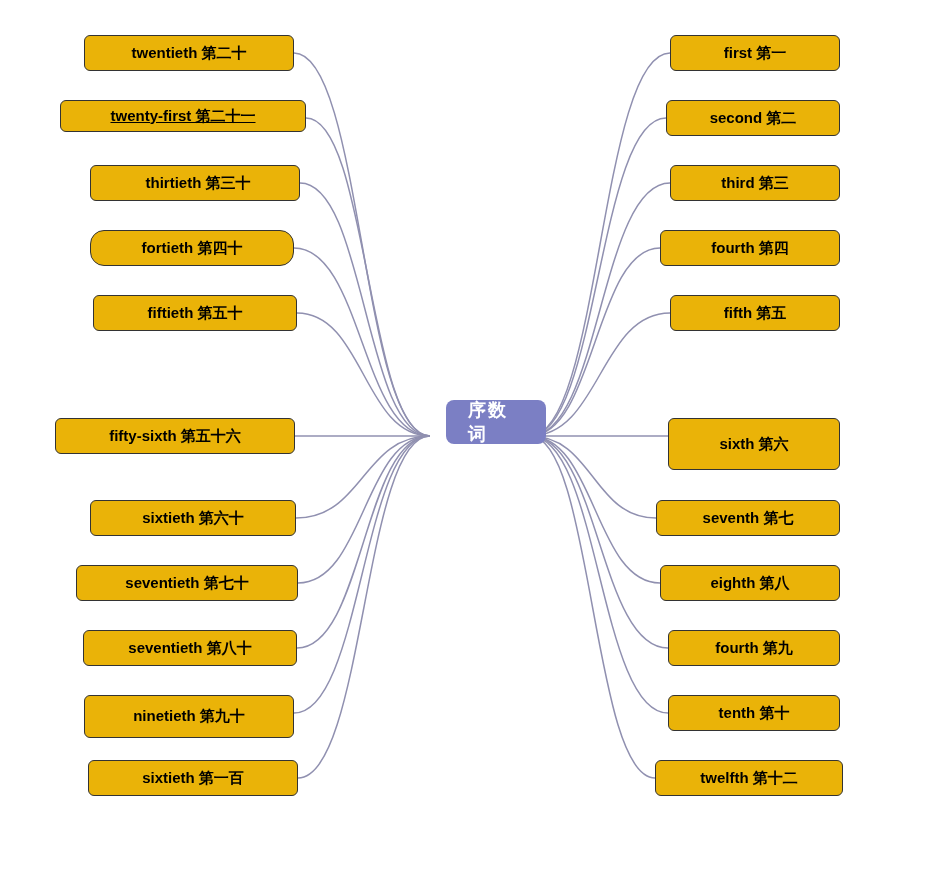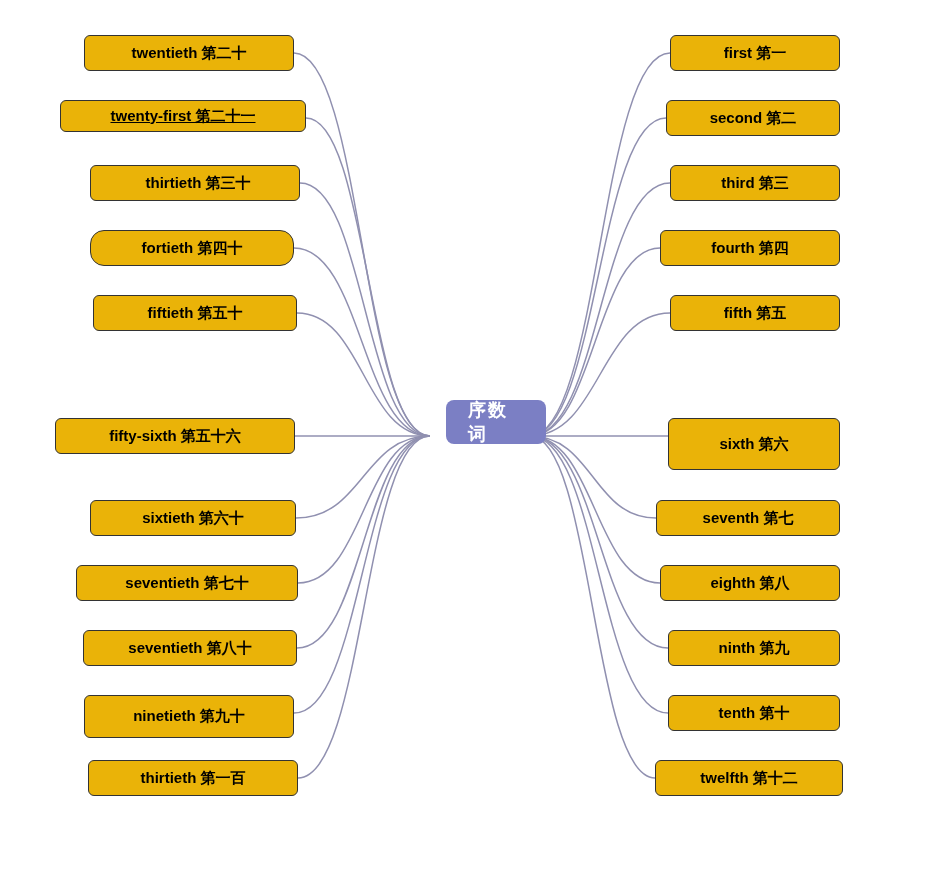--- a/index.html
+++ b/index.html
@@ -83,26 +83,26 @@
       <div class="node" style="left: 84px; top: 35px; width: 210px; height: 36px;">twentieth  第二十</div>
       <div class="node" style="left: 60px; top: 100px; width: 246px; height: 32px; text-decoration: underline;">twenty-first  第二十一</div>
       <div class="node" style="left: 90px; top: 165px; width: 210px; height: 36px; padding-left: 20px;">thirtieth  第三十</div>
       <div class="node" style="left: 90px; top: 230px; width: 204px; height: 36px; border-radius: 14px;">fortieth  第四十</div>
       <div class="node" style="left: 93px; top: 295px; width: 204px; height: 36px;">fiftieth  第五十</div>
       <div class="node" style="left: 55px; top: 418px; width: 240px; height: 36px;">fifty-sixth  第五十六</div>
       <div class="node" style="left: 90px; top: 500px; width: 206px; height: 36px;">sixtieth  第六十</div>
       <div class="node" style="left: 76px; top: 565px; width: 222px; height: 36px;">seventieth  第七十</div>
       <div class="node" style="left: 83px; top: 630px; width: 214px; height: 36px;">seventieth  第八十</div>
       <div class="node" style="left: 84px; top: 695px; width: 210px; height: 43px;">ninetieth  第九十</div>
-      <div class="node" style="left: 88px; top: 760px; width: 210px; height: 36px;">thirtieth  第一百</div>
+      <div class="node" style="left: 88px; top: 760px; width: 210px; height: 36px;">sixtieth  第一百</div>
       <div class="node" style="left: 670px; top: 35px; width: 170px; height: 36px;">first   第一</div>
       <div class="node" style="left: 666px; top: 100px; width: 174px; height: 36px;">second  第二</div>
       <div class="node" style="left: 670px; top: 165px; width: 170px; height: 36px;">third   第三</div>
       <div class="node" style="left: 660px; top: 230px; width: 180px; height: 36px;">fourth  第四</div>
       <div class="node" style="left: 670px; top: 295px; width: 170px; height: 36px;">fifth   第五</div>
       <div class="node" style="left: 668px; top: 418px; width: 172px; height: 52px;">sixth   第六</div>
       <div class="node" style="left: 656px; top: 500px; width: 184px; height: 36px;">seventh  第七</div>
       <div class="node" style="left: 660px; top: 565px; width: 180px; height: 36px;">eighth  第八</div>
-      <div class="node" style="left: 668px; top: 630px; width: 172px; height: 36px;">ninth  第九</div>
+      <div class="node" style="left: 668px; top: 630px; width: 172px; height: 36px;">fourth  第九</div>
       <div class="node" style="left: 668px; top: 695px; width: 172px; height: 36px;">tenth  第十</div>
       <div class="node" style="left: 655px; top: 760px; width: 188px; height: 36px;">twelfth  第十二</div>
     </div>
 </div>
 
 </body></html>

